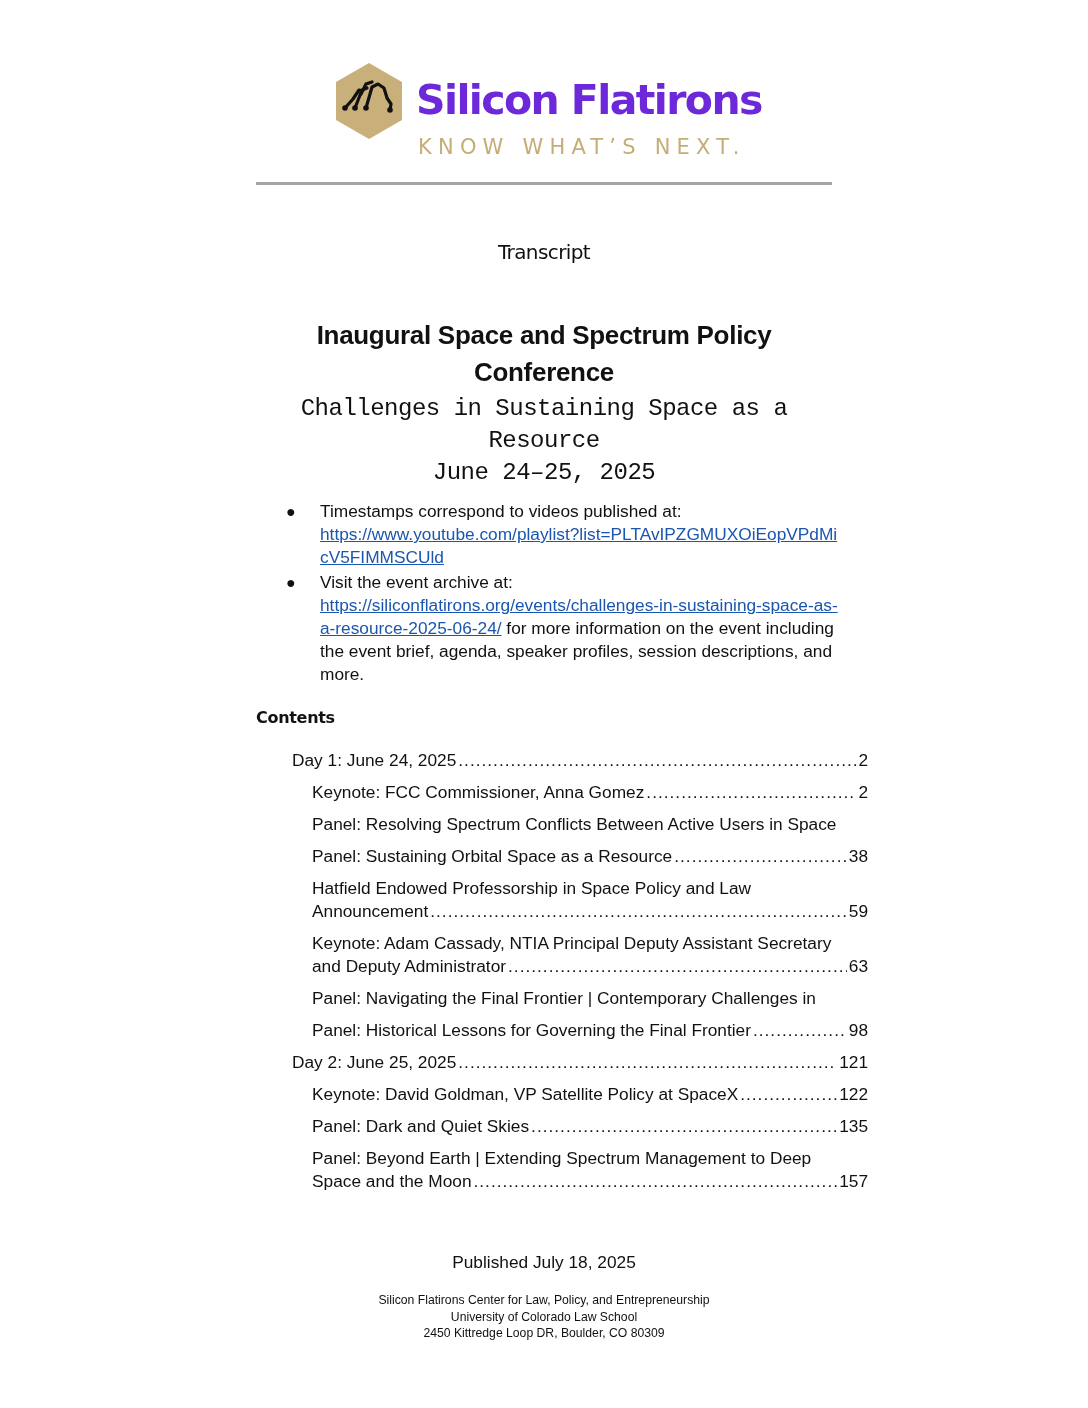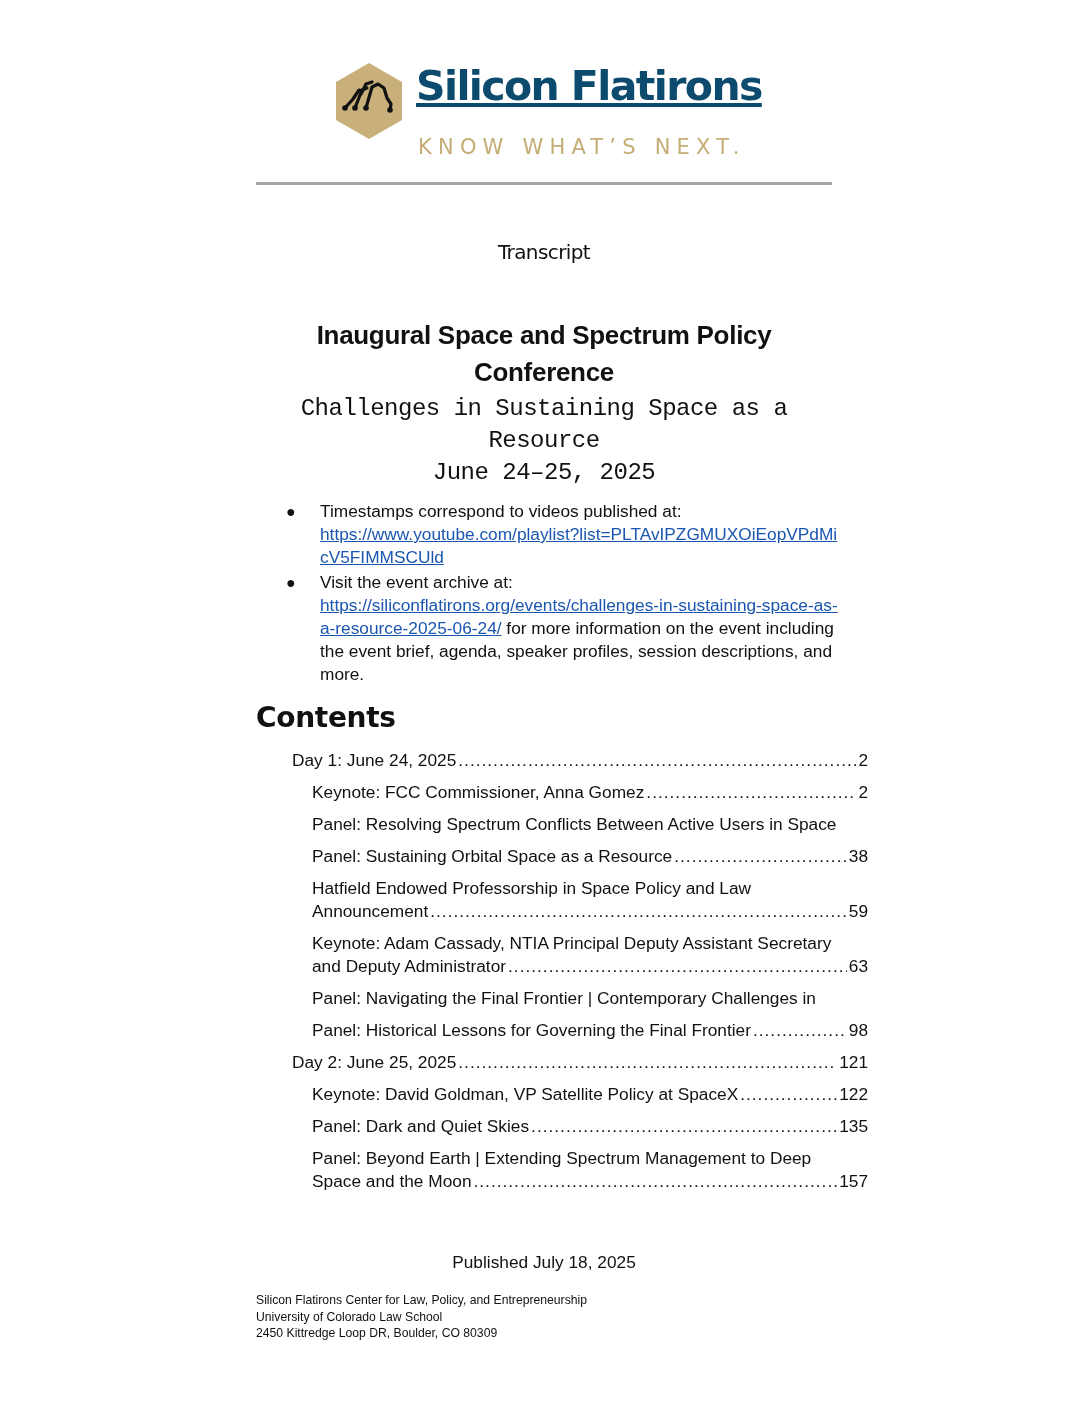--- a/index.html
+++ b/index.html
@@ -32,29 +32,28 @@
     }
     .logo-mark {
       position: absolute;
       left: 0; top: 0;
       width: 70px;
       height: 78px;
     }
     .logo-name {
       position: absolute;
       left: 82px;
-      top: 0;
+      top: 14px;
       font-family: "DejaVu Sans", sans-serif;
       font-weight: bold;
       font-size: 41px;
       letter-spacing: -1.6px;
-      color: #0c4a6e;
+      color: #6d28d9;
       white-space: nowrap;
       line-height: 48px;
-      text-decoration: underline;
     }
     .logo-tagline {
       position: absolute;
       left: 84px;
       top: 73px;
       font-family: "DejaVu Sans", sans-serif;
       font-size: 21px;
       letter-spacing: 6.2px;
       color: #c5ad76;
       white-space: nowrap;
@@ -139,21 +138,21 @@
       text-decoration: underline;
       word-break: break-all;
     }
 
     .contents-heading {
       position: absolute;
       left: 256px;
       top: 703px;
       font-family: "DejaVu Sans", sans-serif;
       font-weight: bold;
-      font-size: 28px;
+      font-size: 16px;
       line-height: 30px;
       color: #111;
       letter-spacing: -0.3px;
     }
 
     .toc {
       position: absolute;
       left: 256px;
       top: 749px;
       width: 576px;
@@ -207,20 +206,21 @@
       font-size: 17.3px;
       line-height: 23px;
       color: #111;
     }
 
     .footer {
       position: absolute;
       left: 256px;
       width: 576px;
       top: 1292px;
+      text-align: center;
       font-family: "Liberation Sans", sans-serif;
       font-size: 12.2px;
       line-height: 16.5px;
       color: #111;
     }
     .footer div { white-space: nowrap; }
   </style>
 </head>
 <body>
 

